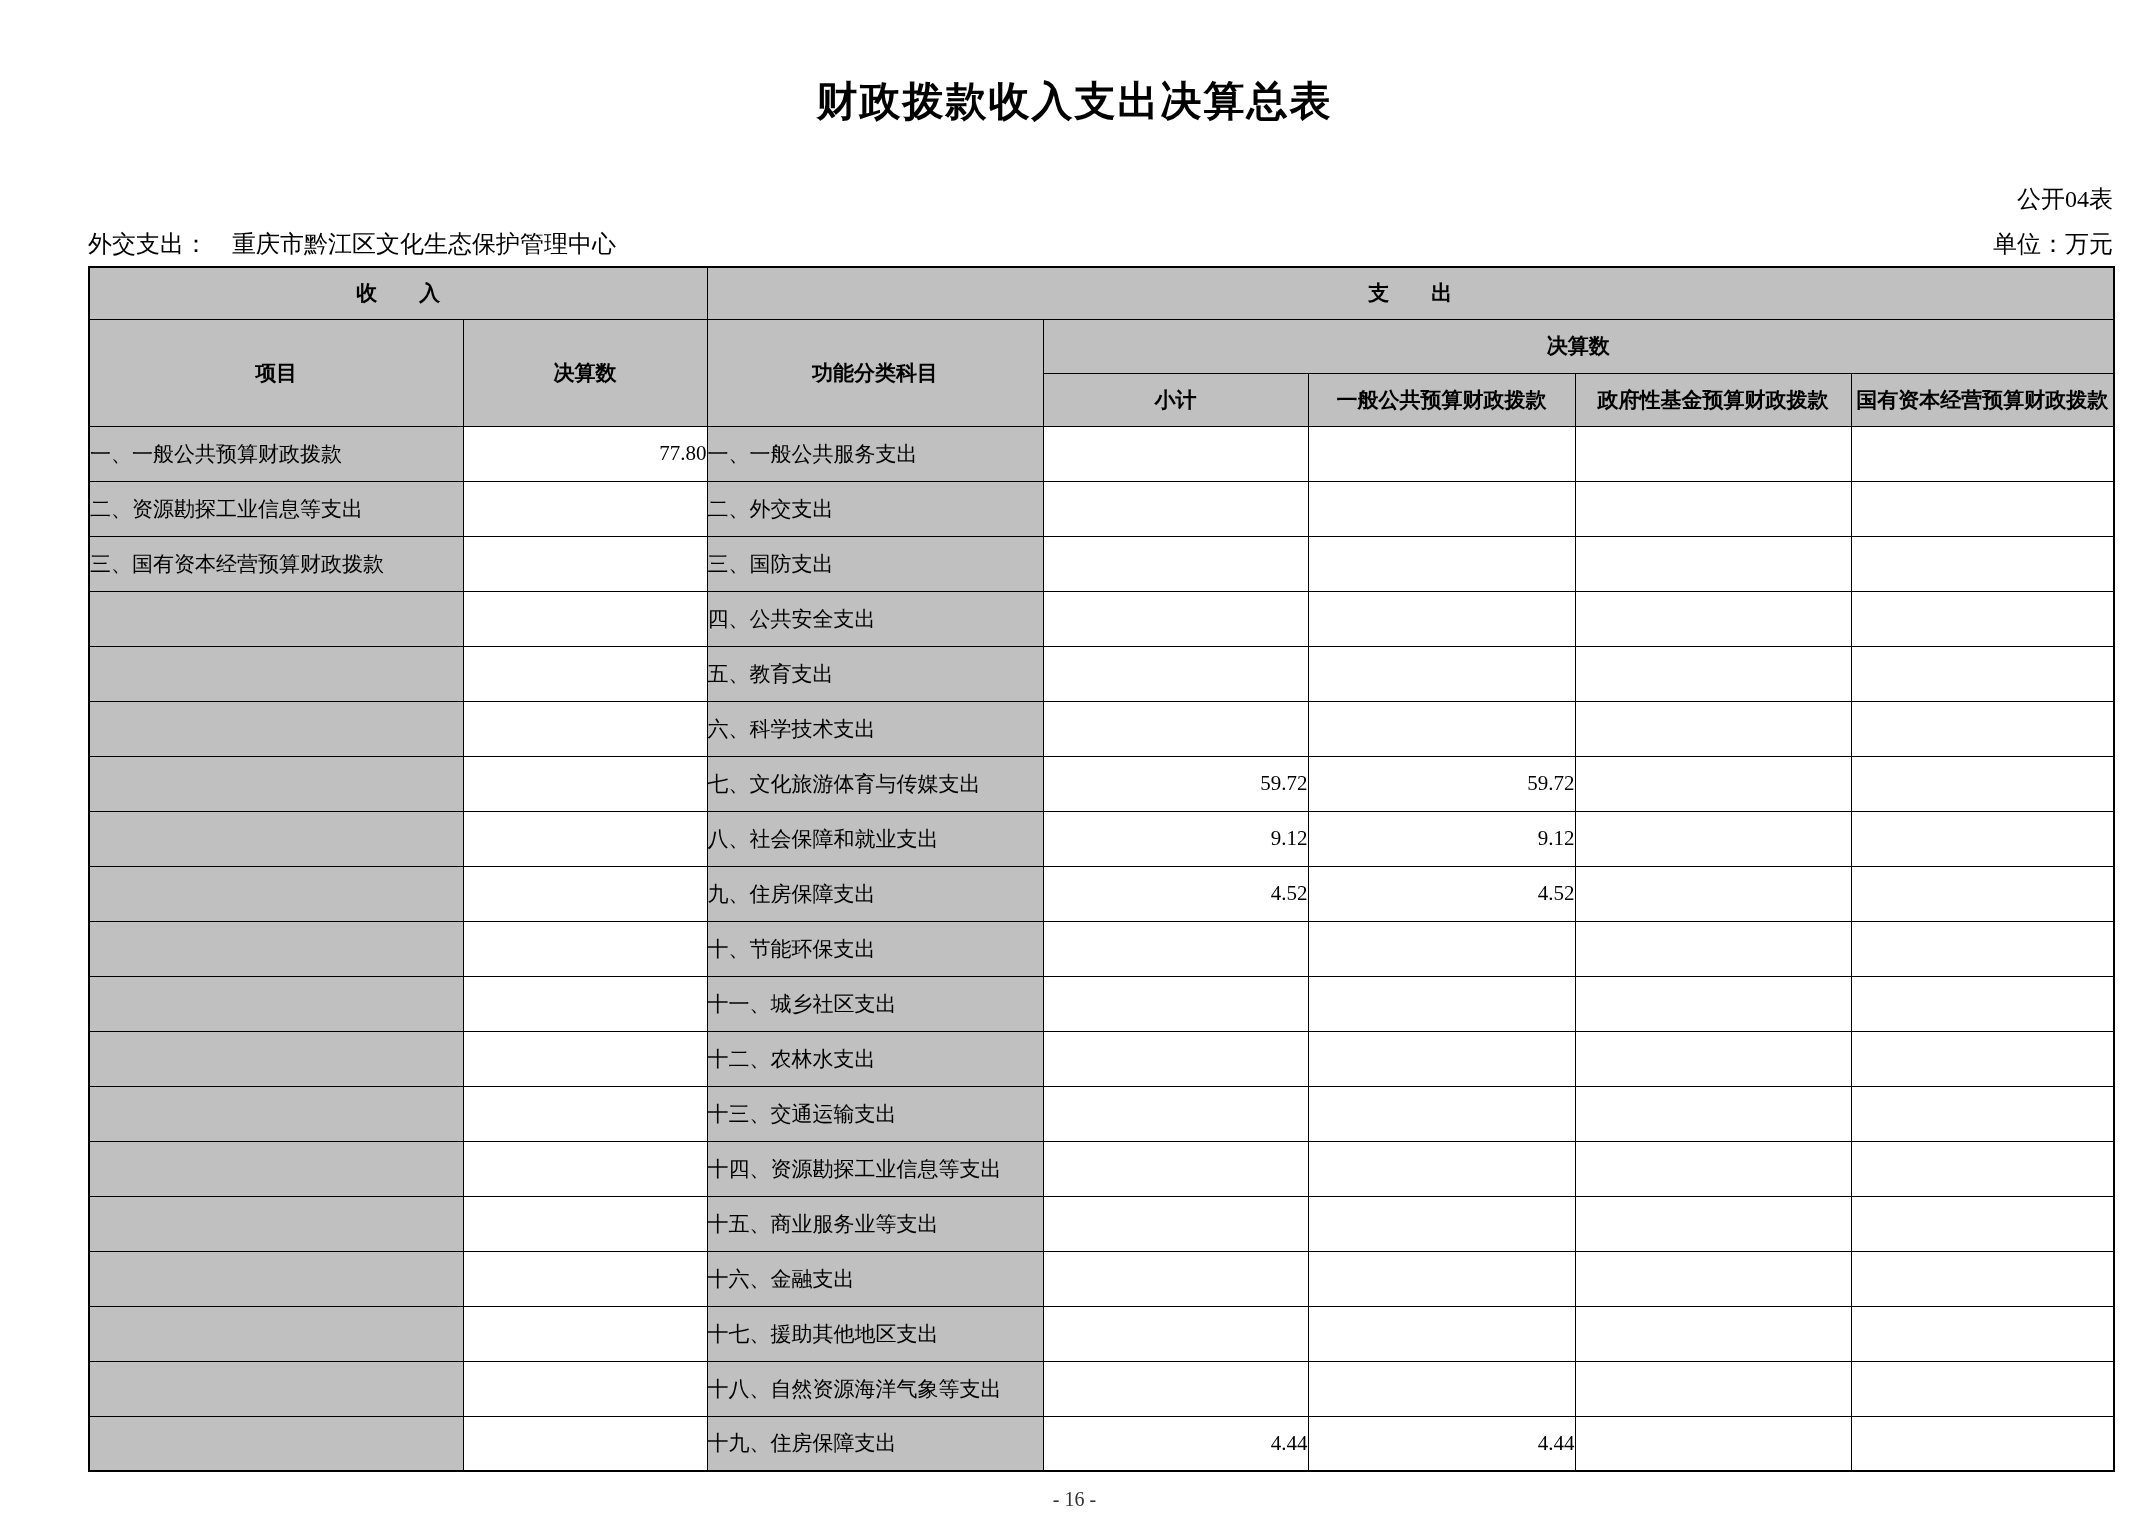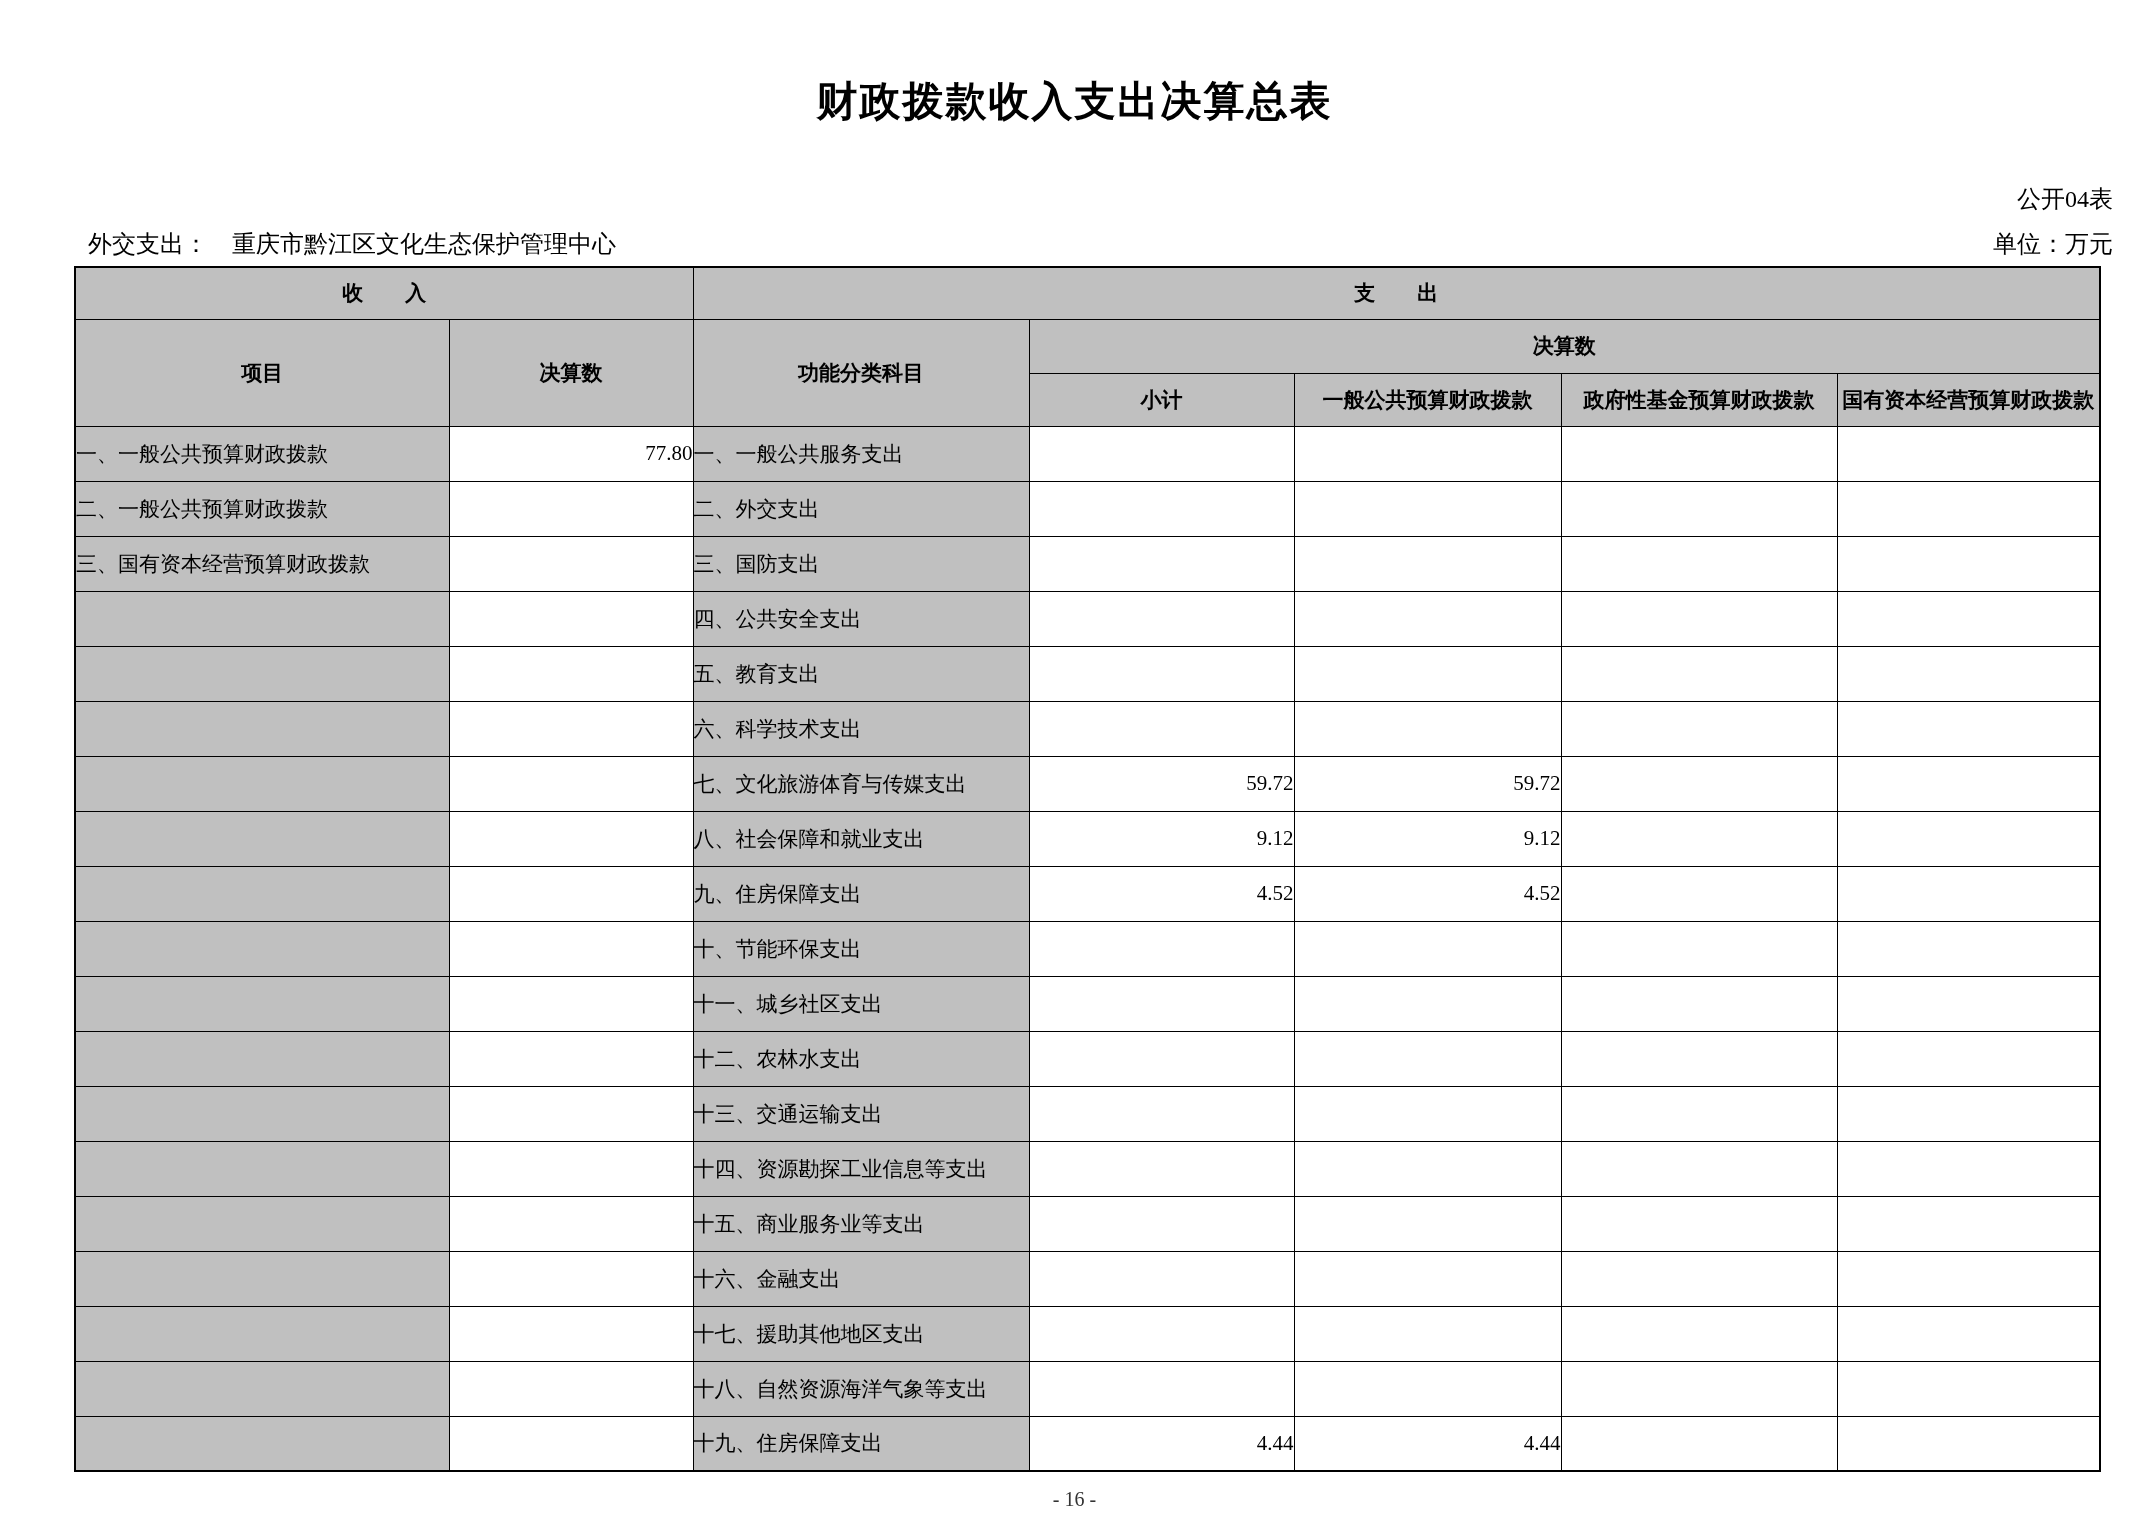--- a/index.html
+++ b/index.html
@@ -41,21 +41,21 @@
     left: 88px;
     width: 2025px;
     font-size: 24px;
   }
   .meta-left { float: left; }
   .meta-left .unit-name { margin-left: 24px; }
   .meta-right { float: right; }
   table.fiscal {
     position: absolute;
     top: 266px;
-    left: 74px;
+    left: 88px;
     width: 2025px;
     border-collapse: collapse;
     table-layout: fixed;
     border: 2px solid #000000;
   }
   table.fiscal th, table.fiscal td {
     border: 1px solid #000000;
     font-size: 21px;
     overflow: hidden;
     padding: 0;
@@ -141,21 +141,21 @@
         <tr>
           <td class="item">一、一般公共预算财政拨款</td>
           <td class="num">77.80</td>
           <td class="item">一、一般公共服务支出</td>
           <td class="num"></td>
           <td class="num"></td>
           <td class="num"></td>
           <td class="num"></td>
         </tr>
         <tr>
-          <td class="item">二、一般公共预算财政拨款</td>
+          <td class="item">二、资源勘探工业信息等支出</td>
           <td class="num"></td>
           <td class="item">二、外交支出</td>
           <td class="num"></td>
           <td class="num"></td>
           <td class="num"></td>
           <td class="num"></td>
         </tr>
         <tr>
           <td class="item">三、国有资本经营预算财政拨款</td>
           <td class="num"></td>

